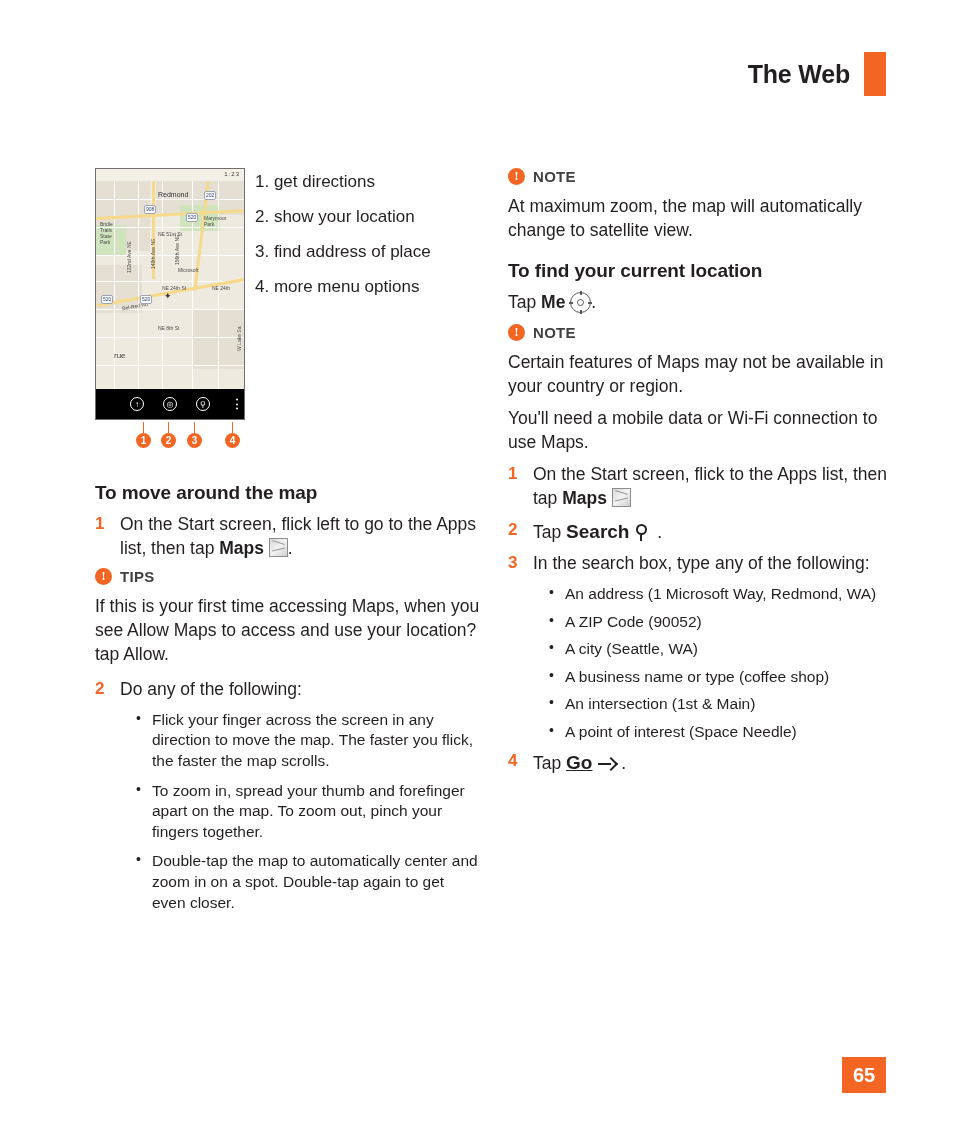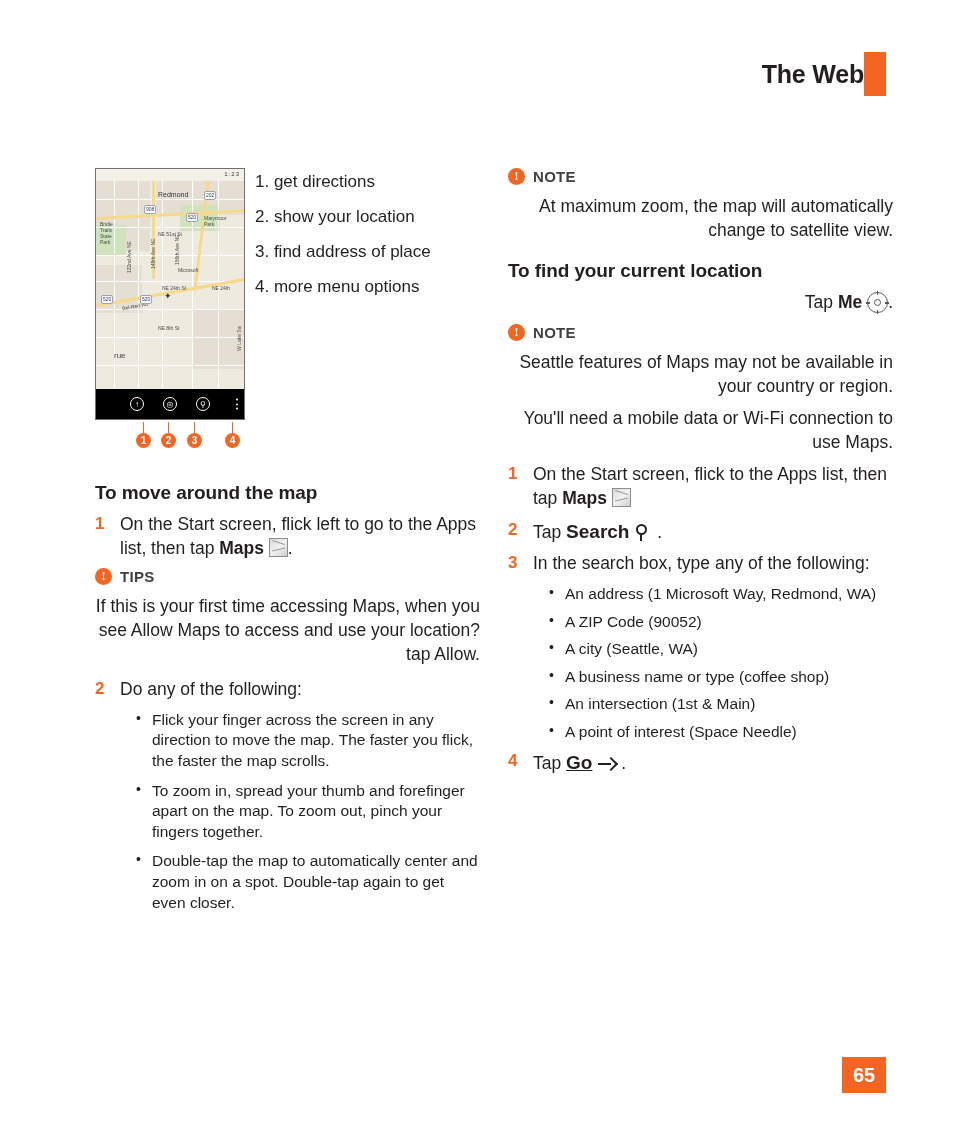--- a/index.html
+++ b/index.html
@@ -20,20 +20,21 @@
     inset: 0;
   }
 
   
   .header {
     position: absolute;
     top: 52px;
     right: 68px;
     display: flex;
     align-items: center;
+    gap: 14px;
     margin-left: 48px;
   }
   .header-title {
     font-size: 25px;
     font-weight: bold;
     letter-spacing: -0.2px;
     color: #231f20;
   }
   .header-bar {
     width: 22px;
@@ -224,21 +225,20 @@
     font-weight: bold;
     margin: 0 0 9px 0;
     color: #231f20;
     letter-spacing: -0.1px;
   }
   p.body {
     font-size: 17.5px;
     line-height: 1.35;
     margin: 0 0 9px 0;
     color: #231f20;
-    text-align: right;
   }
   .step {
     position: relative;
     padding-left: 25px;
     font-size: 17.5px;
     line-height: 1.35;
     margin-bottom: 8px;
   }
   .step .n {
     position: absolute;
@@ -552,21 +552,21 @@
 
     <p class="body">
       <span>Tap </span><b>Me</b>
       <span class="ic ic-me"><i class="t"></i><i class="b"></i><i class="l"></i><i class="r"></i></span><span>.</span>
     </p>
 
     <div class="notehead">
       <span class="bang">!</span>
       <span class="lbl">NOTE</span>
     </div>
-    <p class="body">Seattle features of Maps may not be available in your country or region.</p>
+    <p class="body">Certain features of Maps may not be available in your country or region.</p>
     <p class="body">You'll need a mobile data or Wi-Fi connection to use Maps.</p>
 
 
     <div class="step">
       <span class="n">1</span>
       <span>On the Start screen, flick to the Apps list, then tap </span><b>Maps</b>
       <span class="ic ic-maps"></span>
     </div>
 
     <div class="step">

